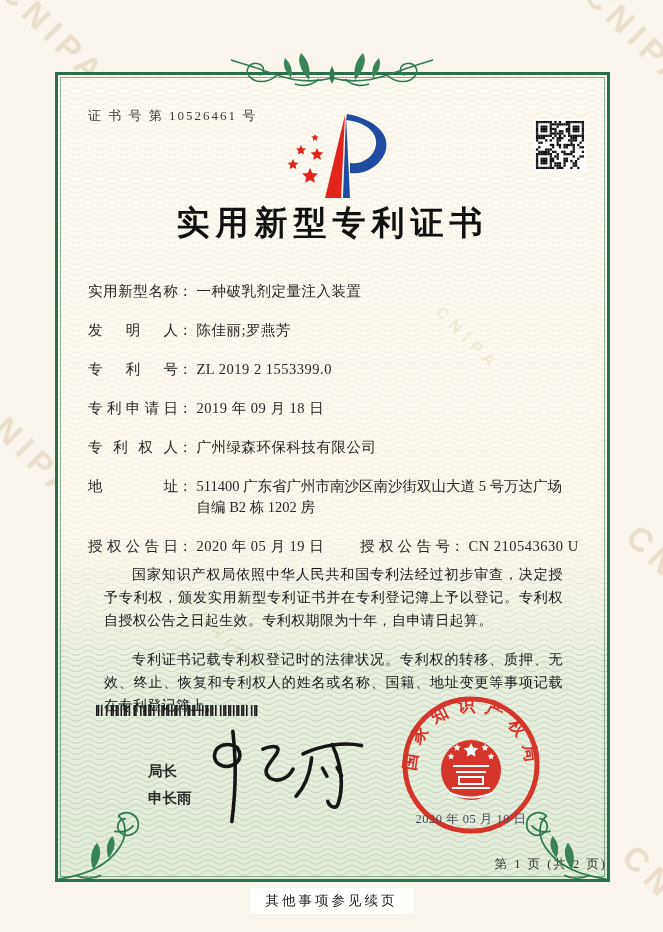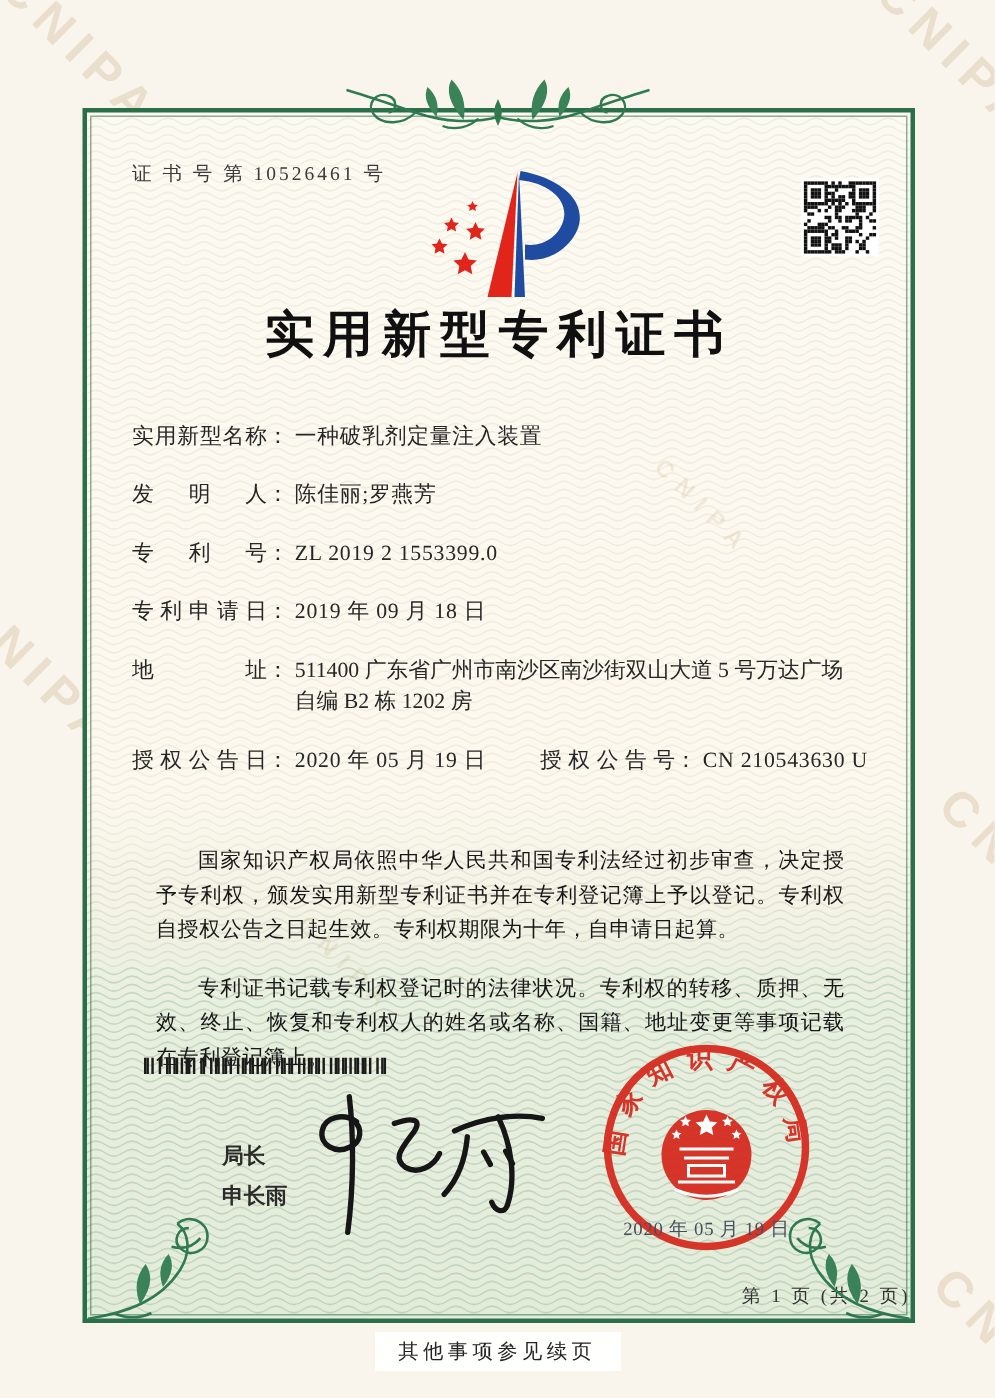--- a/index.html
+++ b/index.html
@@ -456,20 +456,23 @@
       <div class="frow">
         <span class="flabel">发明人</span><span class="fcolon">：</span><span class="fval">陈佳丽;罗燕芳</span>
       </div>
       <div class="frow">
         <span class="flabel">专利号</span><span class="fcolon">：</span><span class="fval">ZL 2019 2 1553399.0</span>
       </div>
       <div class="frow">
         <span class="flabel">专利申请日</span><span class="fcolon">：</span><span class="fval">2019 年 09 月 18 日</span>
       </div>
       <div class="frow">
+        <span class="flabel">专利权人</span><span class="fcolon">：</span><span class="fval">广州绿森环保科技有限公司</span>
+      </div>
+      <div class="frow">
         <span class="flabel">地址</span><span class="fcolon">：</span><span class="addr-val"><span>511400 广东省广州市南沙区南沙街双山大道 5 号万达广场</span><br><span>自编 B2 栋 1202 房</span></span>
       </div>
       <div class="frow">
         <span class="flabel">授权公告日</span><span class="fcolon">：</span><span class="fval">2020 年 05 月 19 日</span>
         <span class="pair2">
           <span class="flabel">授权公告号</span><span class="fcolon">：</span><span class="fval">CN 210543630 U</span>
         </span>
       </div>
     </div>
 

